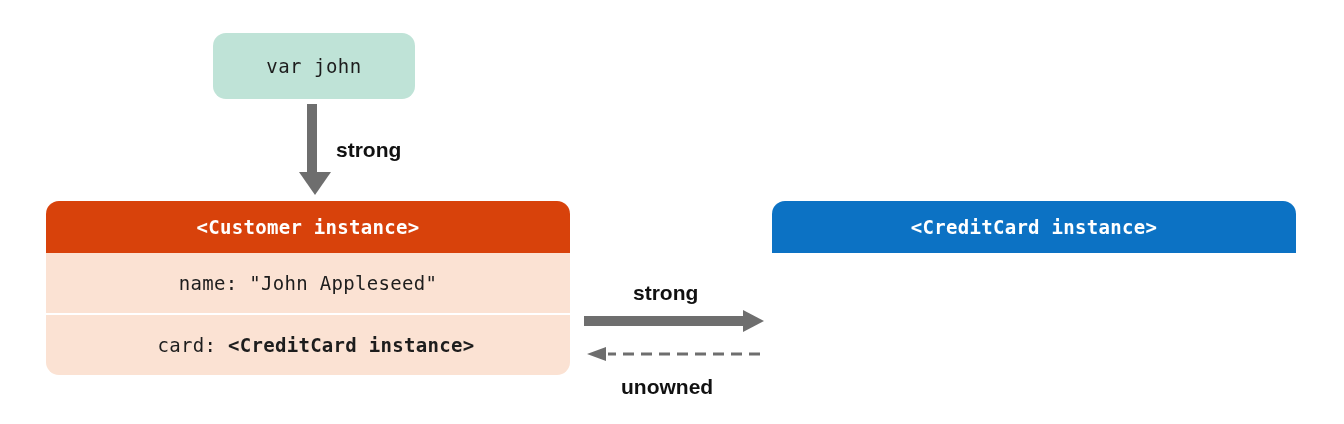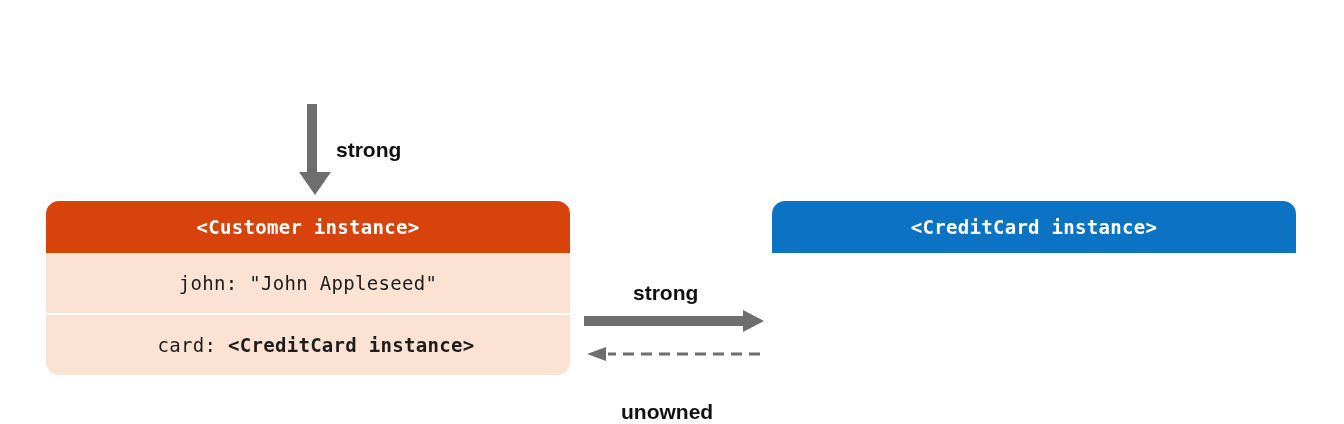--- a/index.html
+++ b/index.html
@@ -114,41 +114,44 @@
   .edge-label {
     position: absolute;
     font-family: "Liberation Sans", sans-serif;
     font-size: 21px;
     font-weight: bold;
     color: #111111;
     white-space: nowrap;
   }
   #label-strong-vertical  { left: 336px; top: 138px; }
   #label-strong-horizontal{ left: 633px; top: 281px; }
-  #label-unowned          { left: 621px; top: 400px; text-align: center; }
+  #label-unowned          { left: 621px; top: 375px; text-align: center; }
 </style>
 </head>
 <body>
 
 <div id="canvas">
 
+  <div class="var-box">
+    <span class="var-label">var john</span>
+  </div>
 
   <svg id="arrow-down-svg" class="arrow-svg" viewBox="0 0 70 100">
     <rect x="27" y="0" width="10" height="72" fill="#6e6e6e"></rect>
     <polygon points="19,68 51,68 35,91" fill="#6e6e6e"></polygon>
   </svg>
   <div class="edge-label" id="label-strong-vertical">strong</div>
 
   <div class="instance-box" id="customer-box">
     <div class="box-header">
       <span class="header-label">&lt;Customer instance&gt;</span>
     </div>
     <div class="box-body">
       <div class="box-row">
-        <span class="row-text"><span>john: </span><span>"John Appleseed"</span></span>
+        <span class="row-text"><span>name: </span><span>"John Appleseed"</span></span>
       </div>
       <div class="box-row">
         <span class="row-text"><span>card: </span><span class="em">&lt;CreditCard instance&gt;</span></span>
       </div>
     </div>
   </div>
 
   <div class="instance-box" id="creditcard-box">
     <div class="box-header">
       <span class="header-label">&lt;CreditCard instance&gt;</span>

